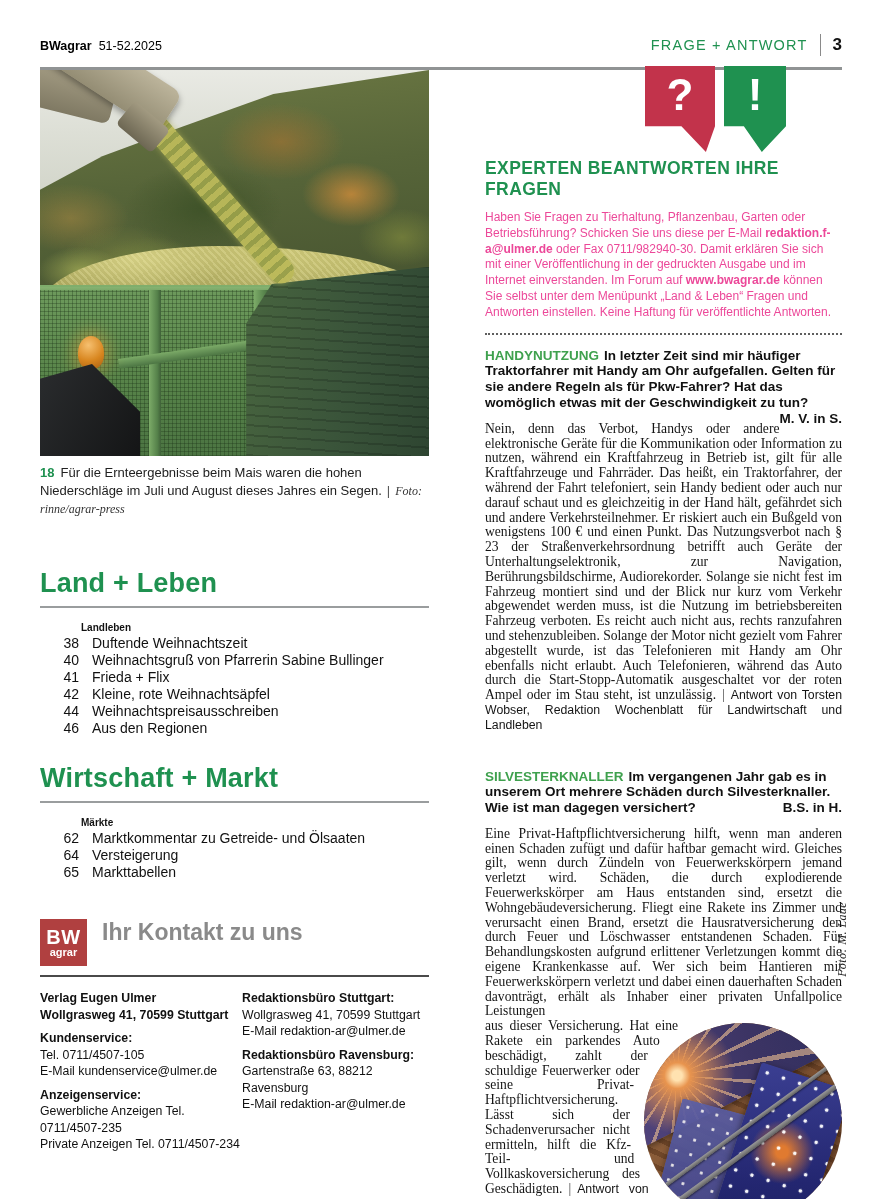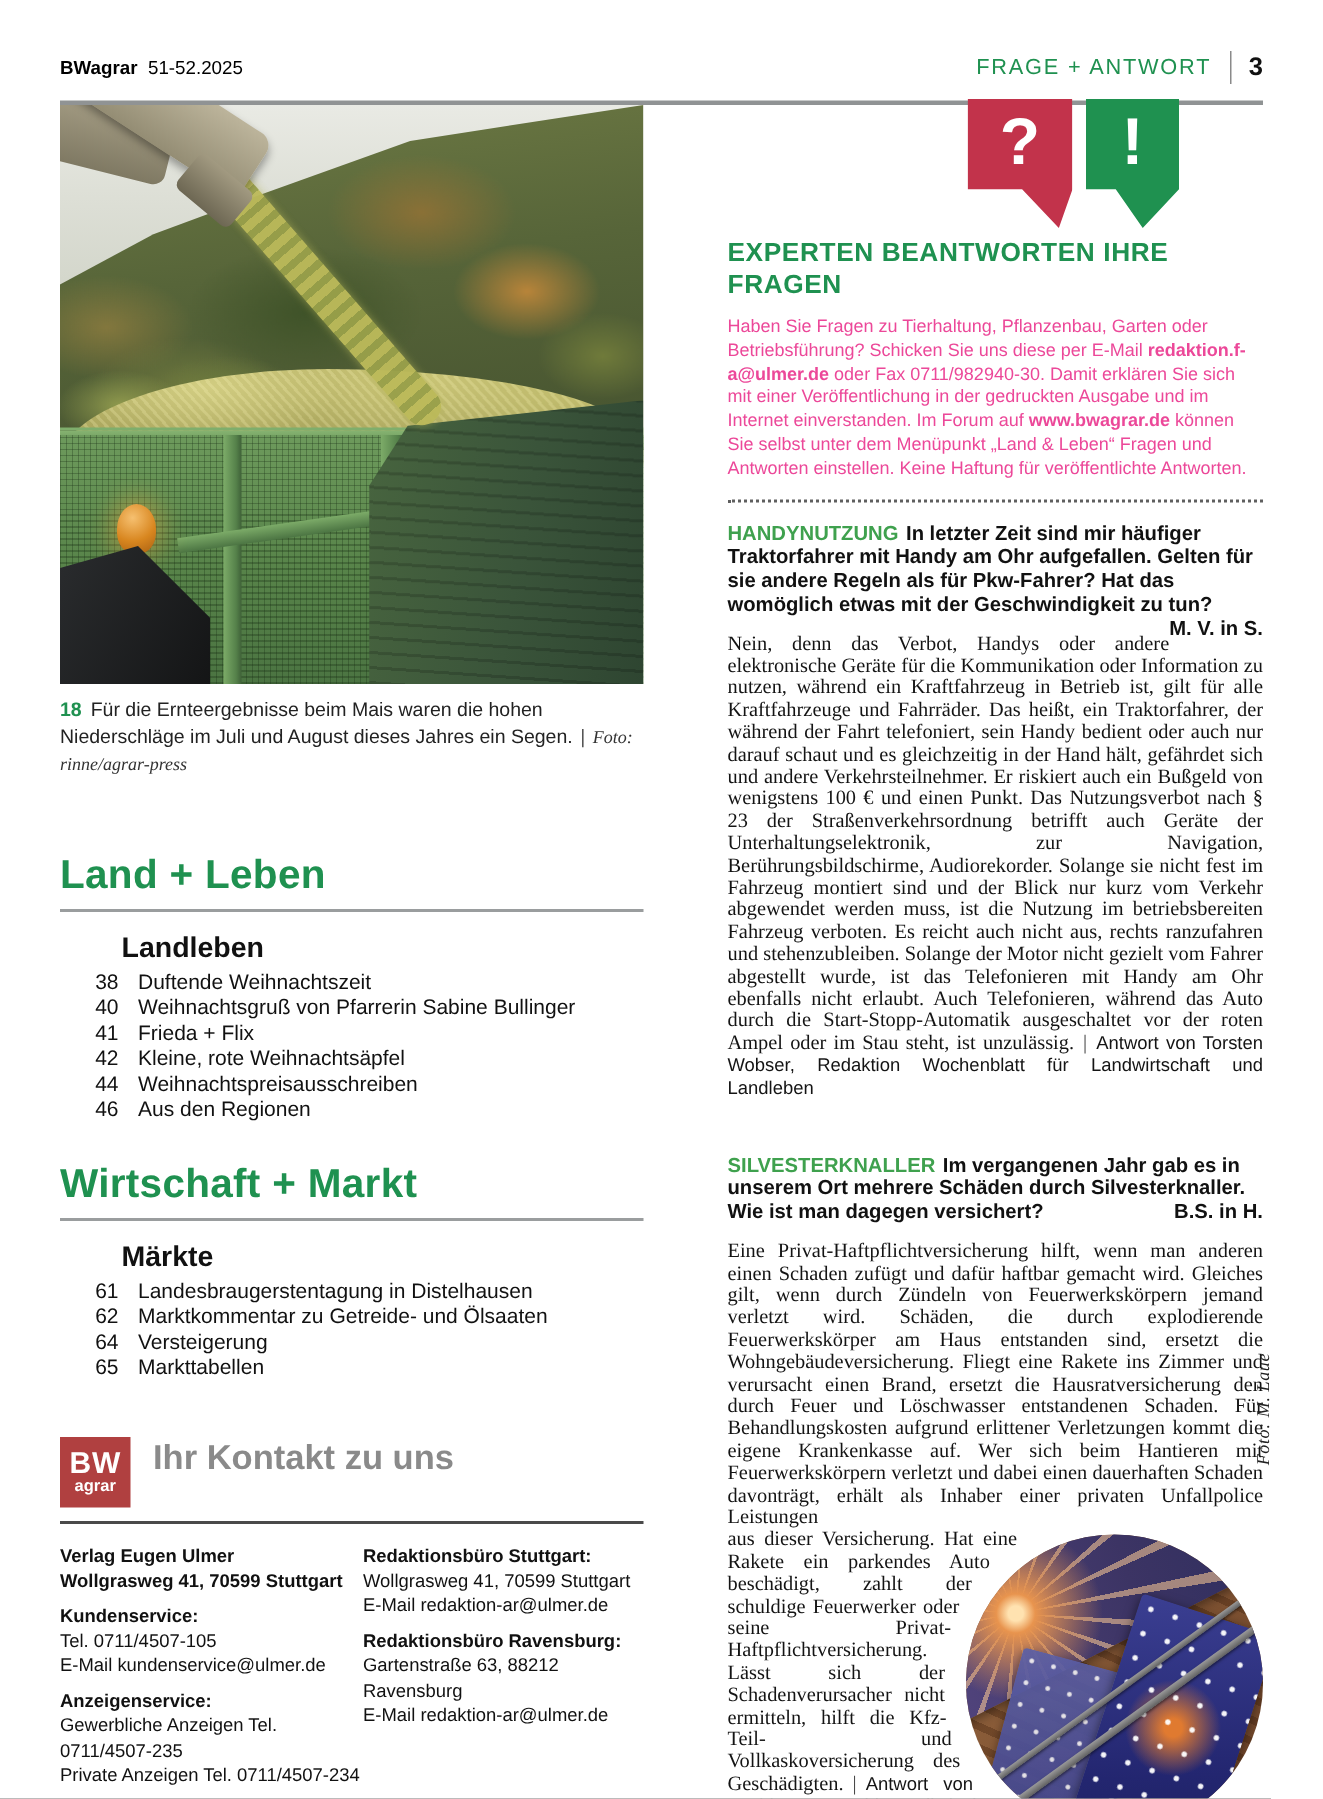--- a/index.html
+++ b/index.html
@@ -78,21 +78,21 @@
     clip-path:polygon(0 16%,52% 0,100% 52%,100% 100%,0 100%);}
   
   .caption{margin-top:8px;font-size:13px;line-height:18px;color:#222;}
   .cap-ref{color:#1f9150;font-weight:bold;margin-right:6px;}
   .cap-sep{color:#555;margin:0 5px;font-weight:300;}
   .cap-credit{font-family:"Liberation Serif","DejaVu Serif",serif;font-style:italic;font-size:12px;color:#333;}
   
   .toc-title{margin-top:50px;font-size:27px;font-weight:bold;color:#1f9150;letter-spacing:.2px;}
   .toc-title.second{margin-top:26px;}
   .toc-rule{height:2px;background:#9a9d9e;margin-top:7px;}
-  .toc-group{margin-top:14px;margin-left:41px;font-size:19px;font-weight:bold;color:#111;}
+  .toc-group{margin-top:14px;margin-left:41px;font-size:10px;font-weight:bold;color:#111;}
   .toc-list{margin-top:2px;}
   .toc-row{display:flex;font-size:14px;line-height:17px;color:#111;}
   .toc-pg{width:25px;margin-left:14px;text-align:right;flex:none;}
   .toc-label{margin-left:13px;}
   
   .contact-header{margin-top:38px;display:flex;align-items:flex-start;}
   .logo{width:47px;height:47px;background:#b04040;color:#fff;display:flex;flex-direction:column;
         align-items:center;justify-content:center;flex:none;}
   .logo-l1{font-size:20px;font-weight:bold;line-height:19px;letter-spacing:.5px;}
   .logo-l2{font-size:11px;font-weight:bold;line-height:11px;}
@@ -223,24 +223,20 @@
           <span class="toc-pg">46</span>
           <span class="toc-label">Aus den Regionen</span>
         </div>
     </div>
 
     <div class="toc-title second">Wirtschaft + Markt</div>
     <div class="toc-rule"></div>
     <div class="toc-group">Märkte</div>
     <div class="toc-list">
       <div class="toc-row">
-          <span class="toc-pg">61</span>
-          <span class="toc-label">Landesbraugerstentagung in Distelhausen</span>
-        </div>
-      <div class="toc-row">
           <span class="toc-pg">62</span>
           <span class="toc-label">Marktkommentar zu Getreide- und Ölsaaten</span>
         </div>
       <div class="toc-row">
           <span class="toc-pg">64</span>
           <span class="toc-label">Versteigerung</span>
         </div>
       <div class="toc-row">
           <span class="toc-pg">65</span>
           <span class="toc-label">Markttabellen</span>

